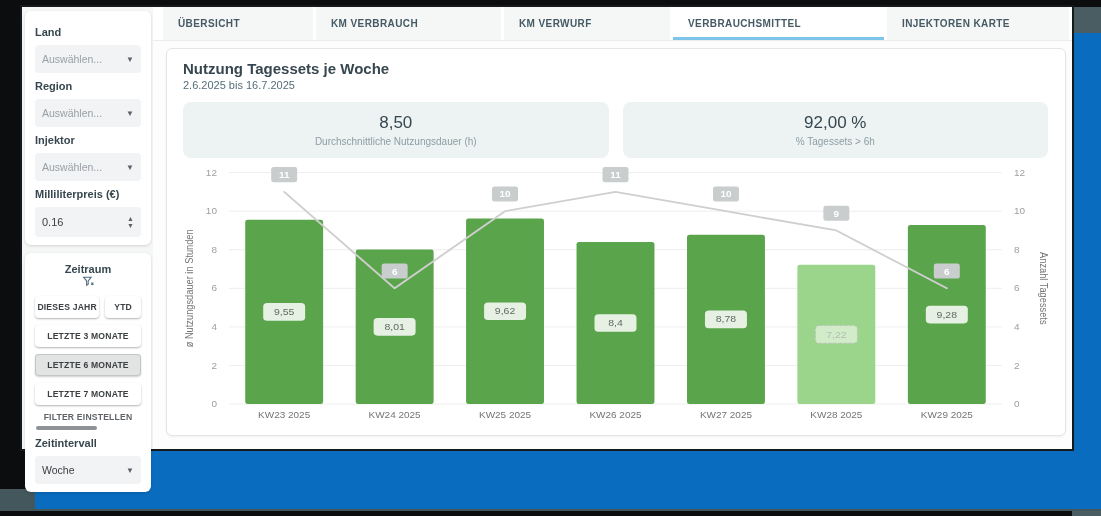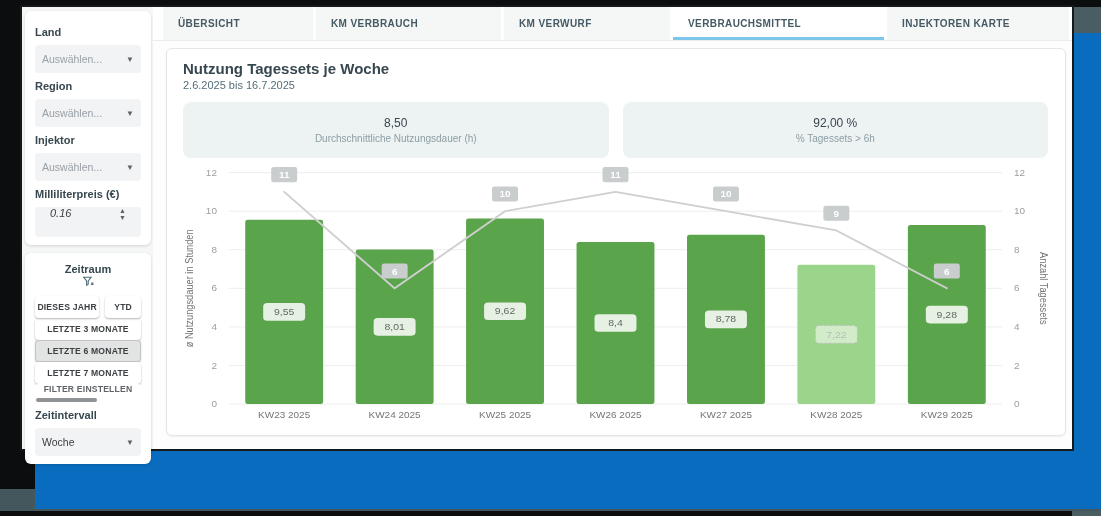--- a/index.html
+++ b/index.html
@@ -18,30 +18,30 @@
 
   
   .sidebar { position:absolute; left:0; top:0; width:131px; height:100%; padding:4px 2px 4px 3px; }
   .card { background:#fff; border-radius:6px; box-shadow:0 1px 3px rgba(0,0,0,.14);
           padding:8px 10px; margin-bottom:8px; }
   .fld-label { font-size:11px; font-weight:bold; color:#37474f; margin:7px 0 7px 0; }
   .selbox { background:#f1f3f4; border-radius:4px; height:28px; display:flex; align-items:center;
             justify-content:space-between; padding:0 7px; font-size:10.5px; color:#9aa0a6; }
   .selbox.dark { color:#3c4043; }
   .caret { font-size:8px; color:#5f6368; }
-  .stepperbox { background:#f1f3f4; border-radius:4px; height:30px; display:flex; 
-                justify-content:space-between; padding:0 15px; font-size:11px; color:#3c4043;font-style:italic; }
+  .stepperbox { background:#f1f3f4; border-radius:4px; height:30px; display:flex; align-items:center;
+                justify-content:space-between; padding:0 7px; font-size:11px; color:#3c4043; }
   .stepbtns { display:flex; flex-direction:column; line-height:7px; font-size:7px; color:#5f6368; cursor:pointer; }
 
   .zr-head { display:flex; align-items:center; justify-content:space-between; margin:2px 0 8px 0;flex-direction:column; }
   .zr-label { font-size:11px; font-weight:bold; color:#37474f; }
   .zbtn { background:#fff; border:none; border-radius:4px; box-shadow:0 1px 2px rgba(0,0,0,.3);
           font-family:inherit; font-size:8.6px; font-weight:bold; color:#3c4043; letter-spacing:.2px;
           height:22px; display:flex; align-items:center; justify-content:center; width:100%;
-          margin-bottom:0; white-space:nowrap; cursor:pointer; }
+          margin-bottom:7px; white-space:nowrap; cursor:pointer; }
   .zbtn.selected { background:#e2e3e3; box-shadow:inset 0 0 0 1px #c3c5c6, 0 1px 2px rgba(0,0,0,.2); }
   .zrow { display:flex; gap:6px; }
   .zbtn.clipped { height:13px; overflow:hidden; box-shadow:none; color:#5f6368; margin-bottom:1px; align-items:flex-start; }
   .scroll-thumb { height:4px; width:58%; background:#8f9395; border-radius:2px; margin:1px 0 6px 1px; }
 
   
   .main { position:absolute; left:131px; top:0; right:0; bottom:0; display:flex; flex-direction:column; }
   .tabbar { height:34px; background:#fff; display:flex; padding-left:10px; border-bottom:1px solid #ececec; }
   .tab { background:#f5f6f6; display:flex; align-items:center; justify-content:flex-start; padding:0 15px;
          font-size:10px; font-weight:bold; color:#455a64; letter-spacing:.4px; margin-right:3px;
@@ -52,21 +52,21 @@
   .content { flex:1; background:#fdfdfd; padding:7px 6px 13px 13px; }
   .panel { width:100%; height:100%; background:#fff; border:1px solid #e4e6e6; border-radius:6px;
            box-shadow:0 1px 2px rgba(0,0,0,.05); padding:11px 17px 8px 16px;
            display:flex; flex-direction:column; }
   .panel-title { font-size:15px; font-weight:bold; color:#37474f; }
   .panel-subtitle { font-size:11px; color:#546e7a; margin-top:2px; }
 
   .kpi-row { display:flex; gap:14px; margin-top:11px; }
   .kpi { flex:1; background:#edf2f3; border-radius:8px; height:56px; display:flex; flex-direction:column;
          align-items:center; justify-content:center; }
-  .kpi-value { font-size:12px; color:#37474f; }
+  .kpi-value { font-size:17px; color:#37474f; }
   .kpi-label { font-size:10px; color:#8d9ea4; margin-top:3px; }
 
   .chart-area { flex:1; position:relative; margin-top:4px; }
   .chart-area svg { position:absolute; inset:0; width:100%; height:100%; }
 </style>
 </head>
 <body>
 
 <div class="stage">
   <div class="teal-right"></div>

